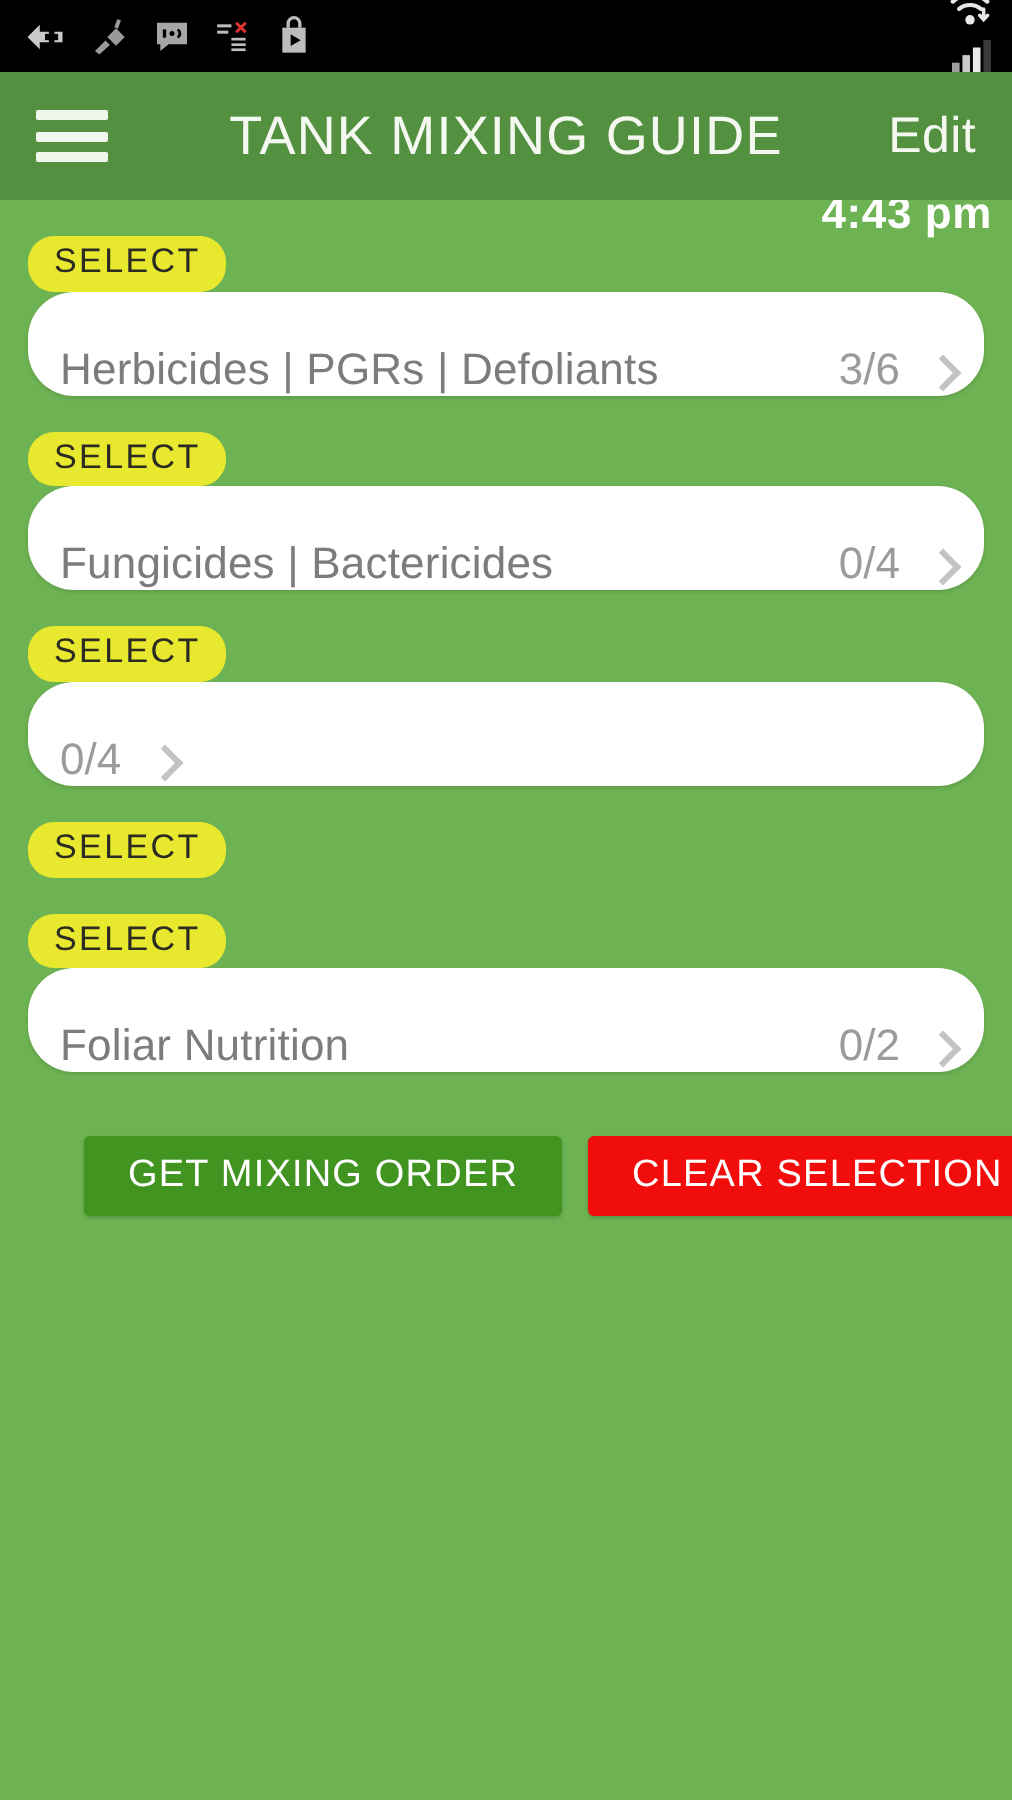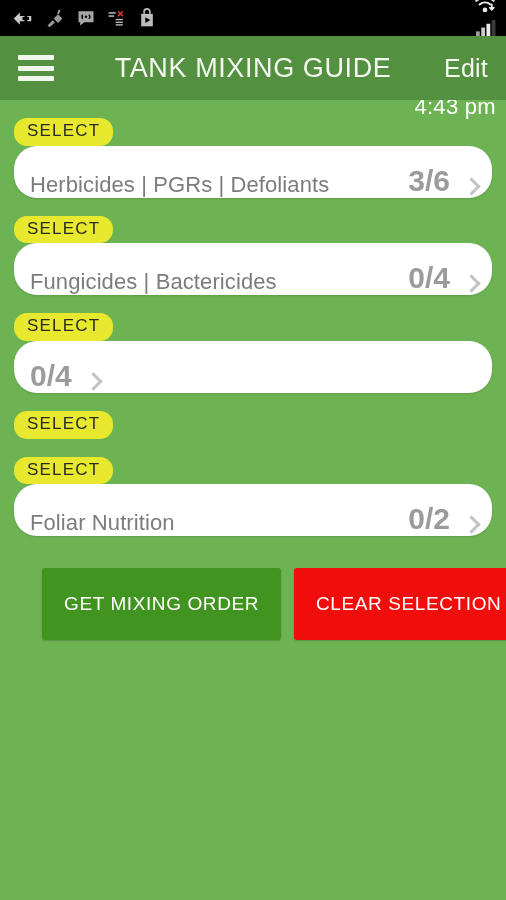--- a/index.html
+++ b/index.html
@@ -51,20 +51,21 @@
     font-size: 21px;
     letter-spacing: 0.2px;
     font-family: "Liberation Sans", sans-serif;
     white-space: nowrap;
   }
   .sb-clock {
     color: #ffffff;
     font-size: 22px;
     letter-spacing: 0.3px;
     white-space: nowrap;
+    font-weight: bold;
   }
 
   
   .appbar {
     position: relative;
     height: 64px;
     background: #539040;
     display: flex;
     align-items: center;
     padding: 0 18px;
@@ -145,24 +146,23 @@
     color: #7c7c7c;
     font-size: 22px;
     letter-spacing: 0.1px;
     flex: 1 1 auto;
     white-space: nowrap;
     overflow: hidden;
     text-overflow: ellipsis;
   }
   .card-count {
     color: #9b9b9b;
-    font-size: 30px;
+    font-size: 22px;
     margin-right: 14px;
     flex: 0 0 auto;
-    font-weight: bold;
   }
   .chevron {
     flex: 0 0 auto;
     width: 14px;
     height: 22px;
     position: relative;
   }
   .chevron::before {
     content: "";
     position: absolute;
@@ -183,21 +183,21 @@
     box-sizing: border-box;
   }
   .btn {
     border: none;
     border-radius: 3px;
     color: #ffffff;
     font-size: 19px;
     letter-spacing: 0.6px;
     font-family: "Liberation Sans", sans-serif;
     padding: 0 22px;
-    height: 72px;
+    height: 40px;
     cursor: pointer;
     white-space: nowrap;
     box-shadow: 0 1px 2px rgba(0,0,0,0.18);
   }
   .btn-primary { background: #429421; }
   .btn-danger  { background: #f20d0d; }
 </style>
 </head>
 <body>
 

